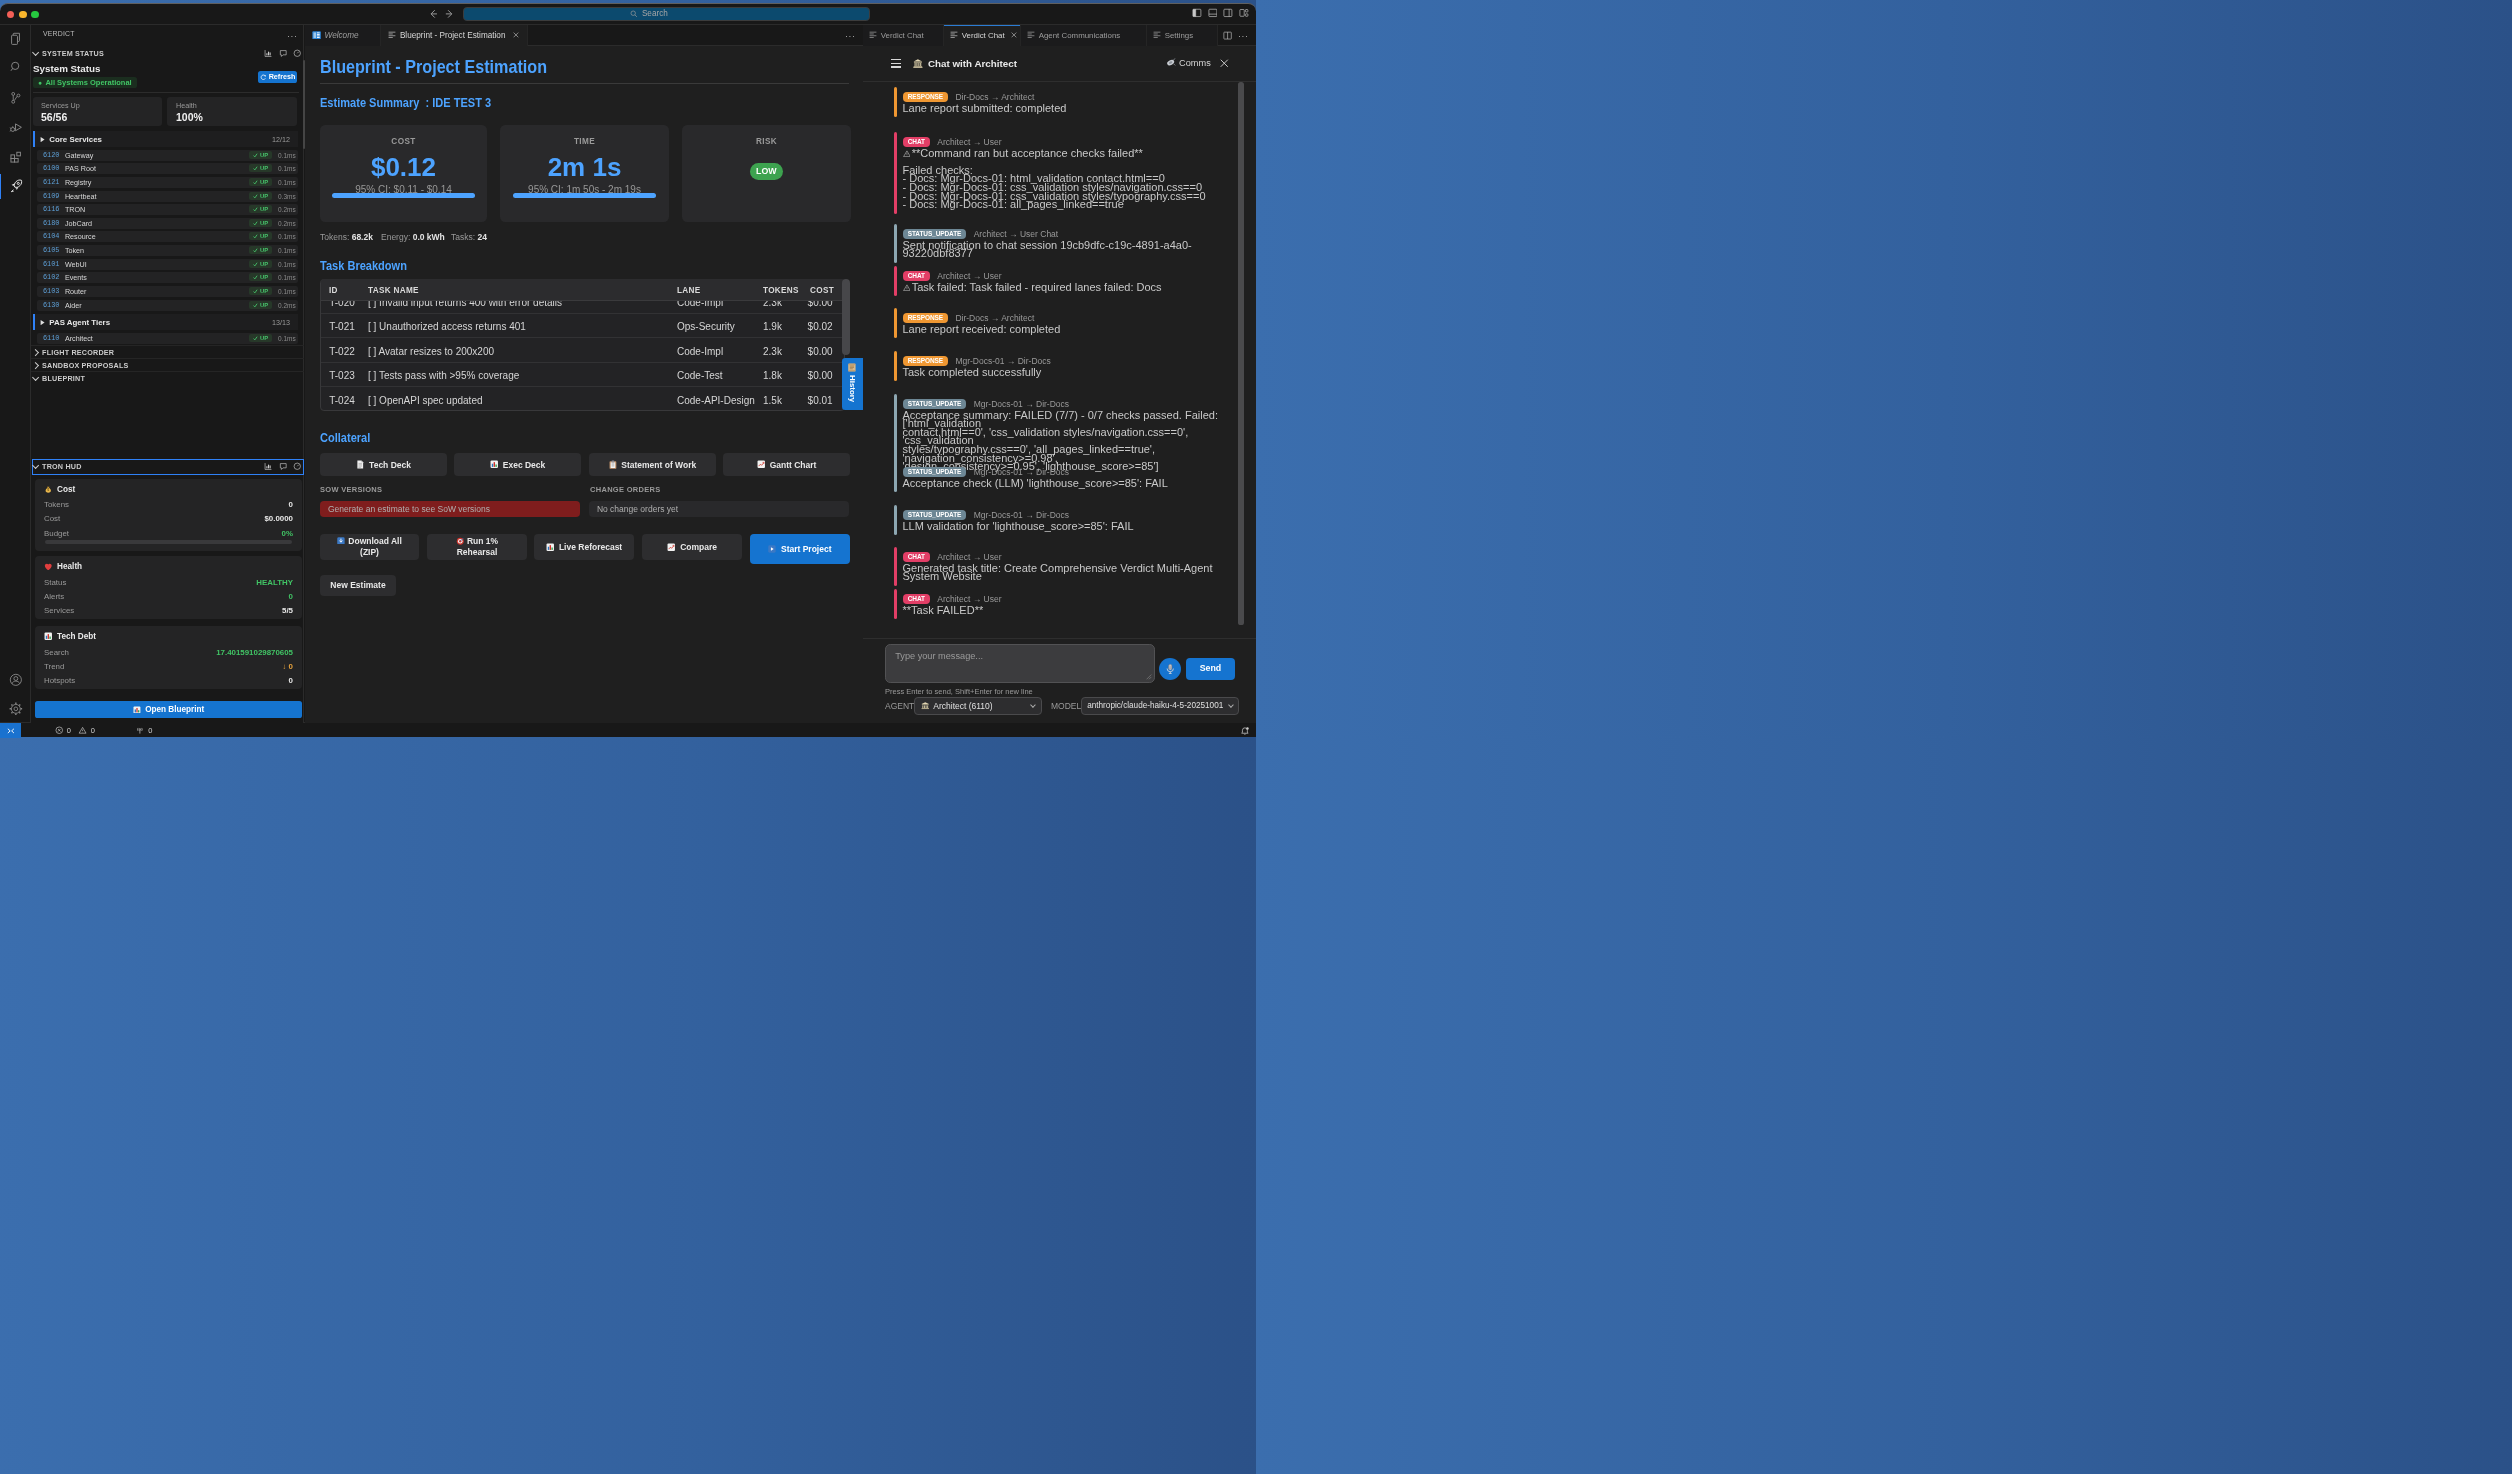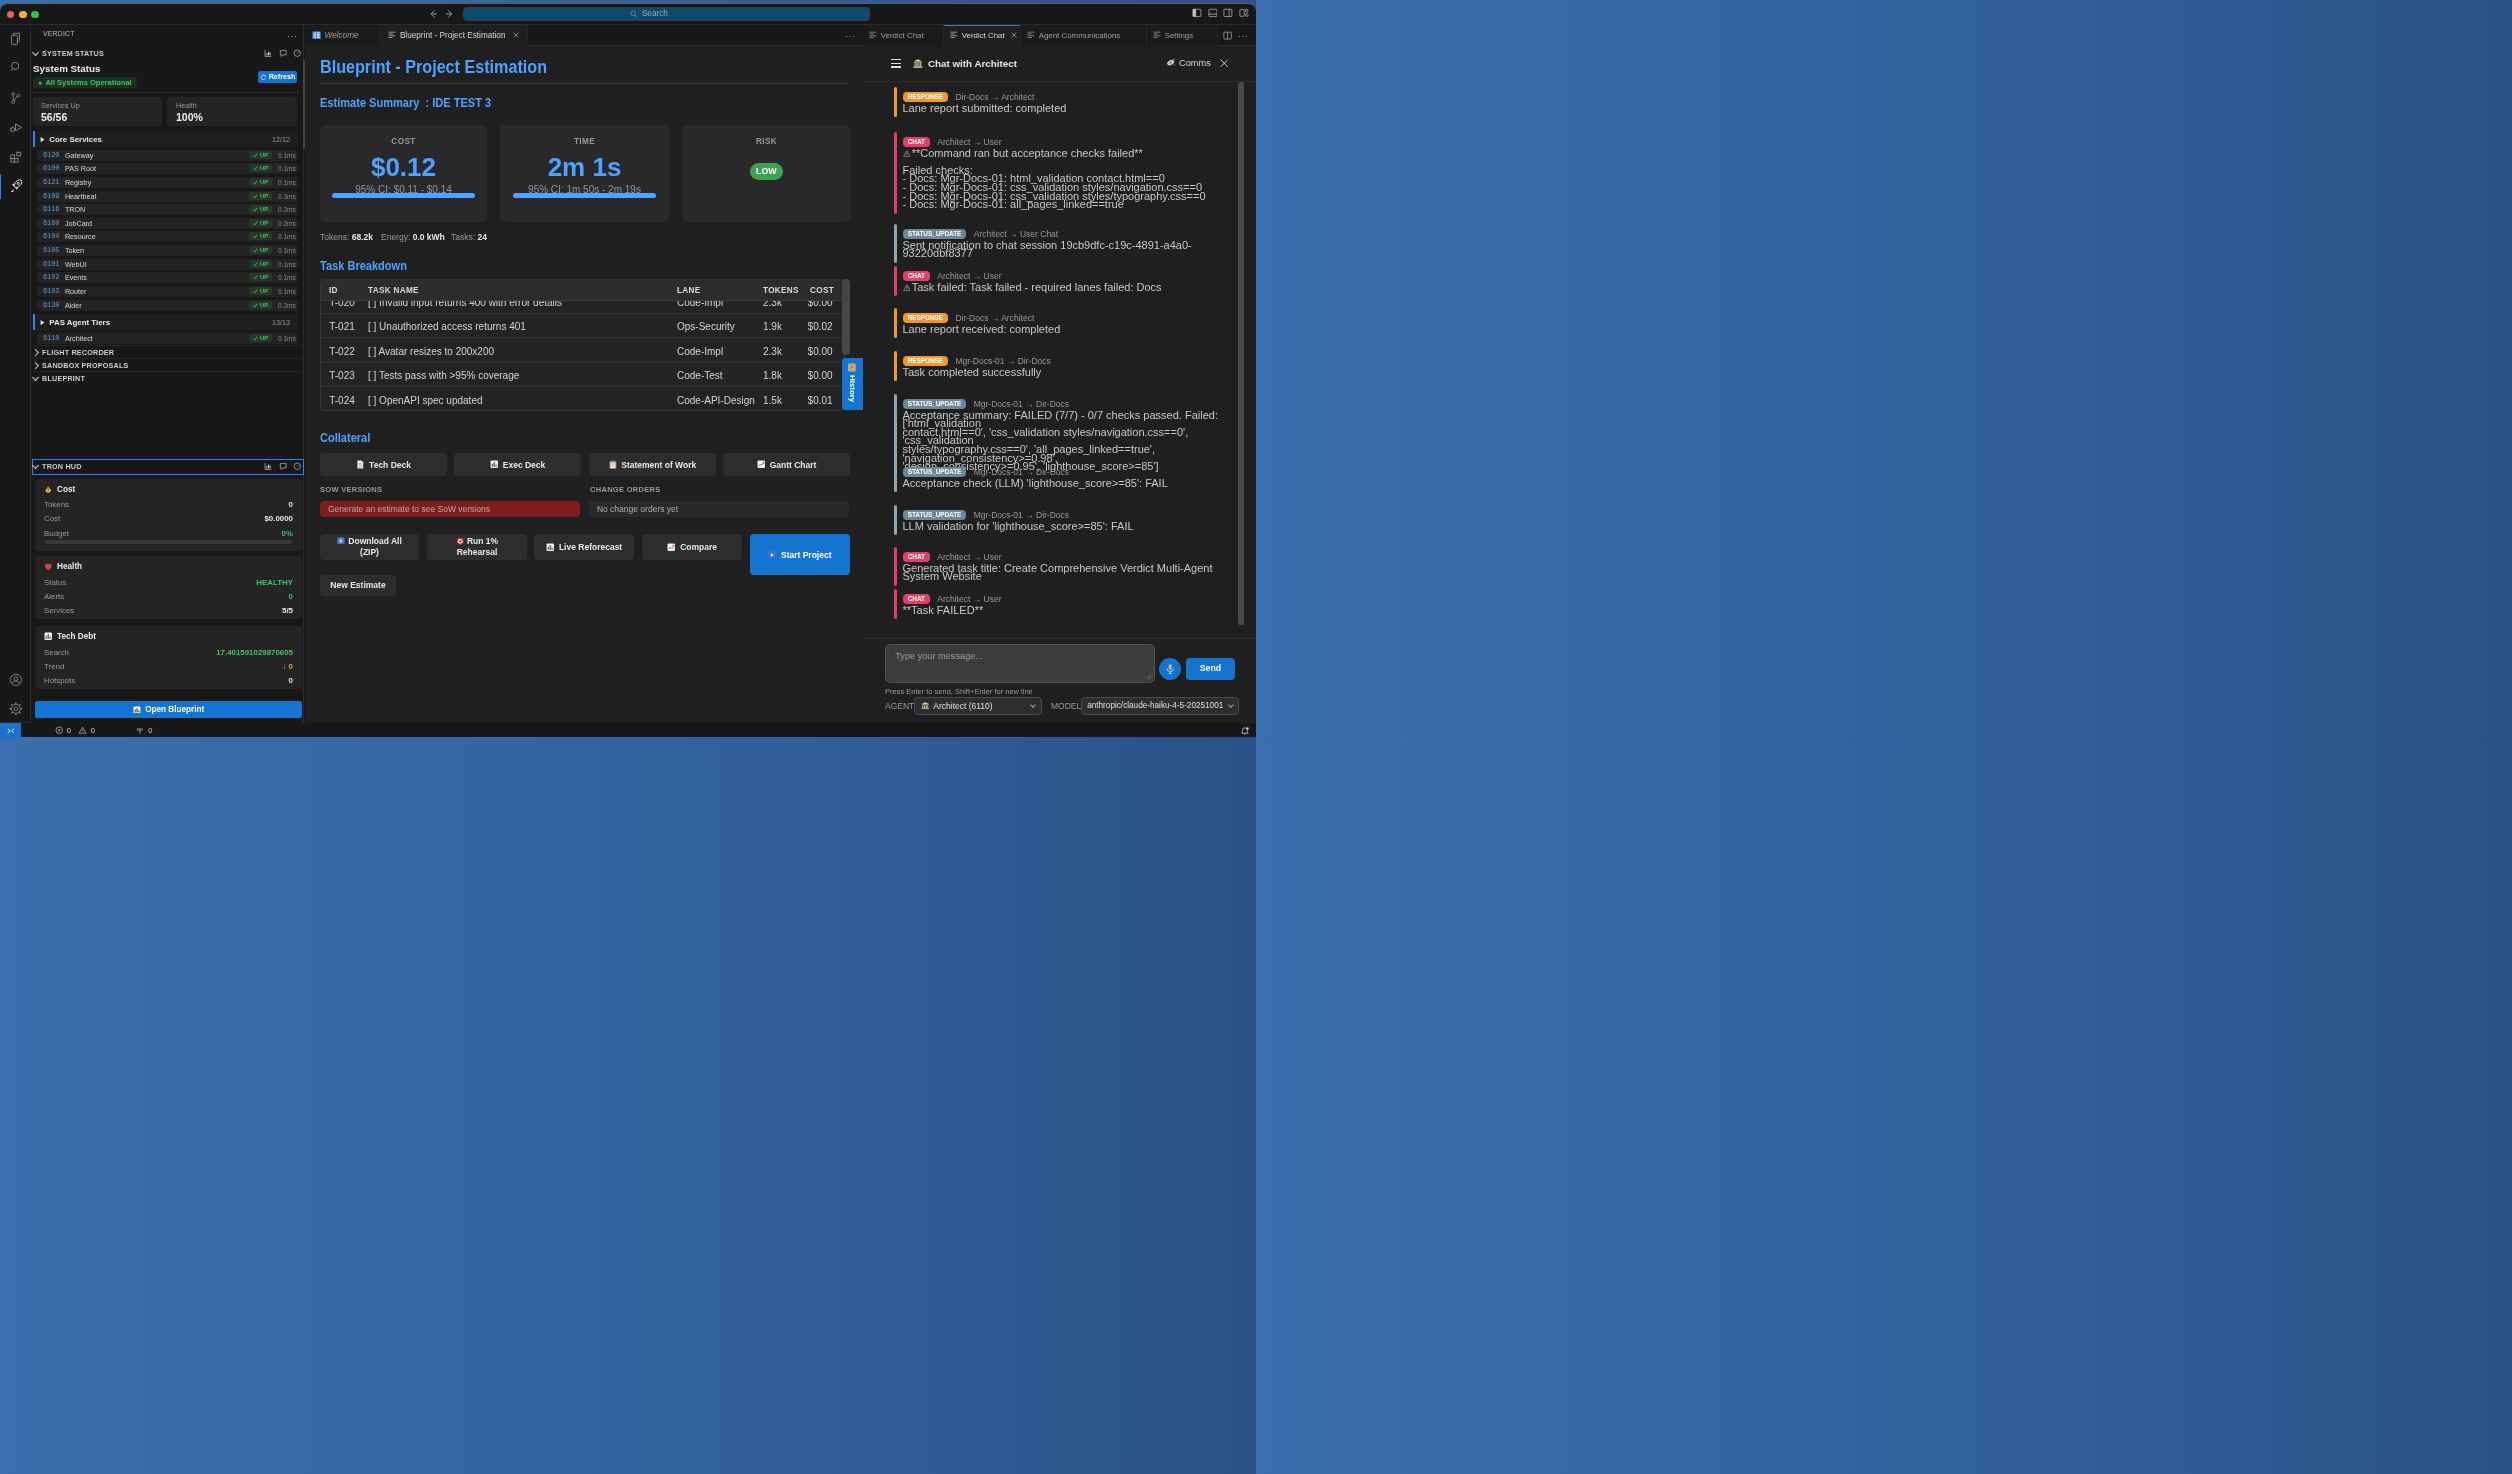--- a/index.html
+++ b/index.html
@@ -616,21 +616,21 @@
       <rect x="1" y="1" width="14" height="14" rx="2" fill="#f2f2f2"></rect>
       <rect x="3.4" y="7" width="2.6" height="6" fill="#2779c4"></rect>
       <rect x="6.8" y="4" width="2.6" height="9" fill="#d0342c"></rect>
       <rect x="10.2" y="8.5" width="2.6" height="4.5" fill="#2da14c"></rect>
     </svg>Live Reforecast</div>
 <div class="btn" style="left:642px;top:534px;width:100px;height:25.5px"><svg width="8.5" height="8.5" viewBox="0 0 16 16">
       <rect x="1" y="1" width="14" height="14" rx="2" fill="#f2f2f2"></rect>
       <path d="M3 11.5 6.5 8l2 2L13 5" stroke="#d0342c" stroke-width="1.6" fill="none"></path>
       <path d="M10.5 4.5H13V7" stroke="#d0342c" stroke-width="1.4" fill="none"></path>
     </svg>Compare</div>
-<div class="btn blue" style="left:750px;top:534px;width:100px;height:41px"><svg width="7.9" height="7.9" viewBox="0 0 16 16">
+<div class="btn blue" style="left:750px;top:534px;width:100px;height:30px"><svg width="7.9" height="7.9" viewBox="0 0 16 16">
       <rect x="0.5" y="0.5" width="15" height="15" rx="3" fill="#3b78c4"></rect>
       <path d="M6 4.5 11.5 8 6 11.5z" fill="#fff"></path>
     </svg>Start Project</div>
 <div class="btn" style="left:320px;top:575px;width:76px;height:20.6px">New Estimate</div>
 
 <div class="rpanel"></div>
 <div class="rtabbar">
   <div class="rtab" style="width:81px"><svg width="8.5" height="7.9" viewBox="0 0 16 15" fill="none" stroke="#9d9d9d" stroke-width="1.4">
         <path d="M1 2.2h13M1 5.6h8M1 9h13M1 12.4h8"></path>
       </svg>Verdict Chat</div>

